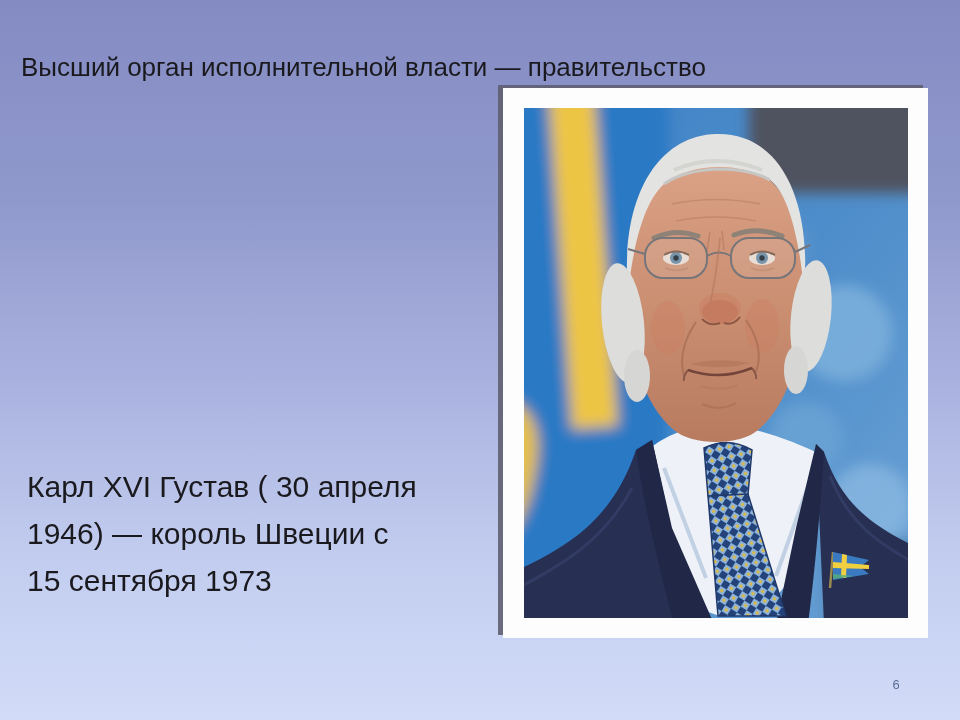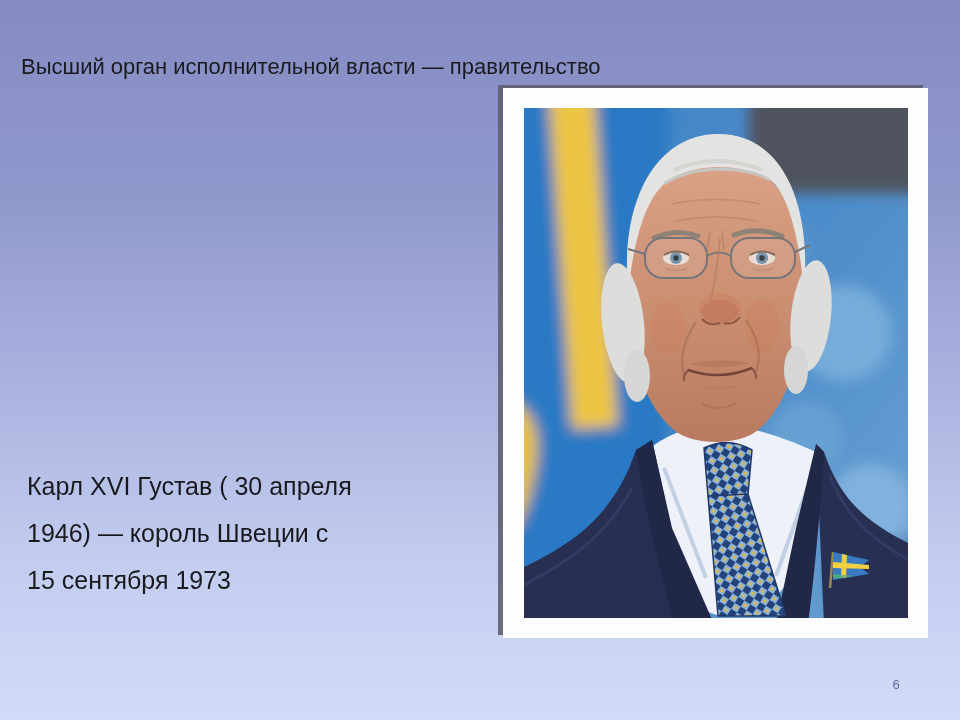--- a/index.html
+++ b/index.html
@@ -1,23 +1,23 @@
 <!DOCTYPE html>
 <html lang="ru"><head>
 <meta charset="utf-8">
 <style>
   html,body{margin:0;padding:0;}
   .slide{
     position:relative;width:960px;height:720px;overflow:hidden;
     background:linear-gradient(180deg,#848bc3 0%,#9099cc 28%,#a8b1de 52%,#c1cbee 76%,#d2dcf8 100%);
     font-family:"Liberation Sans","DejaVu Sans",sans-serif;color:#1a1a1e;
   }
-  .title{position:absolute;left:21px;top:51px;width:880px;font-size:22px;line-height:32px;font-weight:400;}
+  .title{position:absolute;left:21px;top:51px;width:880px;font-size:26px;line-height:32px;font-weight:400;}
   .body-text{position:absolute;left:27px;top:176px;width:478px;font-size:27px;line-height:38px;white-space:pre-line;}
-  .caption{position:absolute;left:27px;top:463px;width:488px;font-size:25px;line-height:47px;white-space:pre-line;}
+  .caption{position:absolute;left:27px;top:463px;width:488px;font-size:30px;line-height:47px;white-space:pre-line;}
   .page-number{position:absolute;left:876px;top:677px;width:40px;text-align:center;font-size:13px;color:#5c6b97;}
   .photo-frame{
     position:absolute;left:503px;top:88px;width:425px;height:550px;background:#fdfdfd;
     box-shadow:-5px -3px 0 rgba(95,95,112,0.9);
   }
   .photo{position:absolute;left:21px;top:20px;width:384px;height:510px;overflow:hidden;background:#4f89c6;}
   .photo svg{display:block;}
 </style>
 </head>
 <body>

